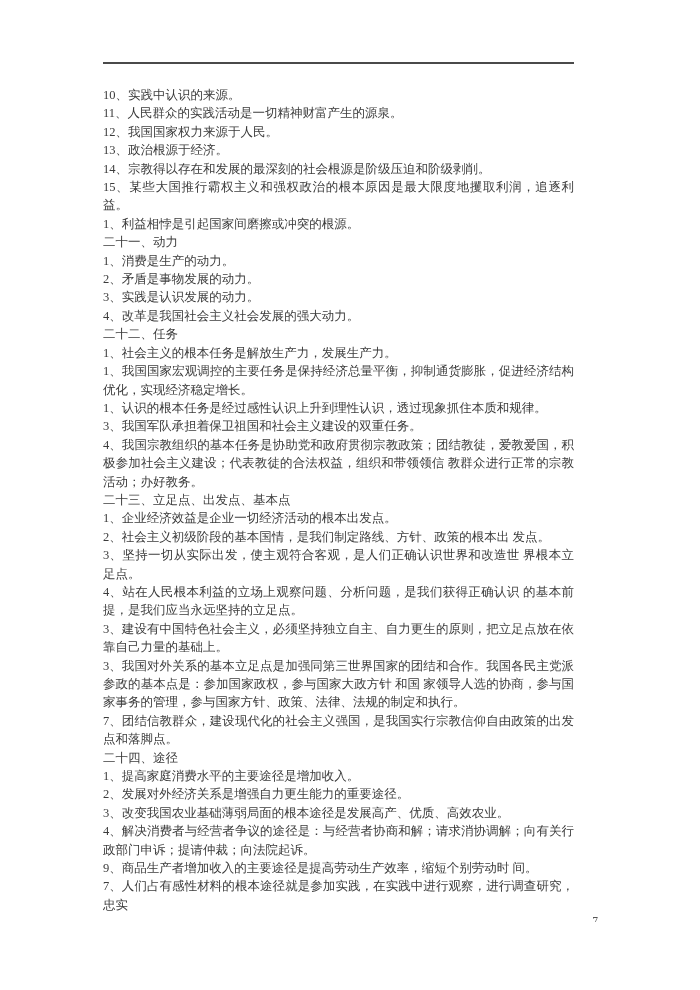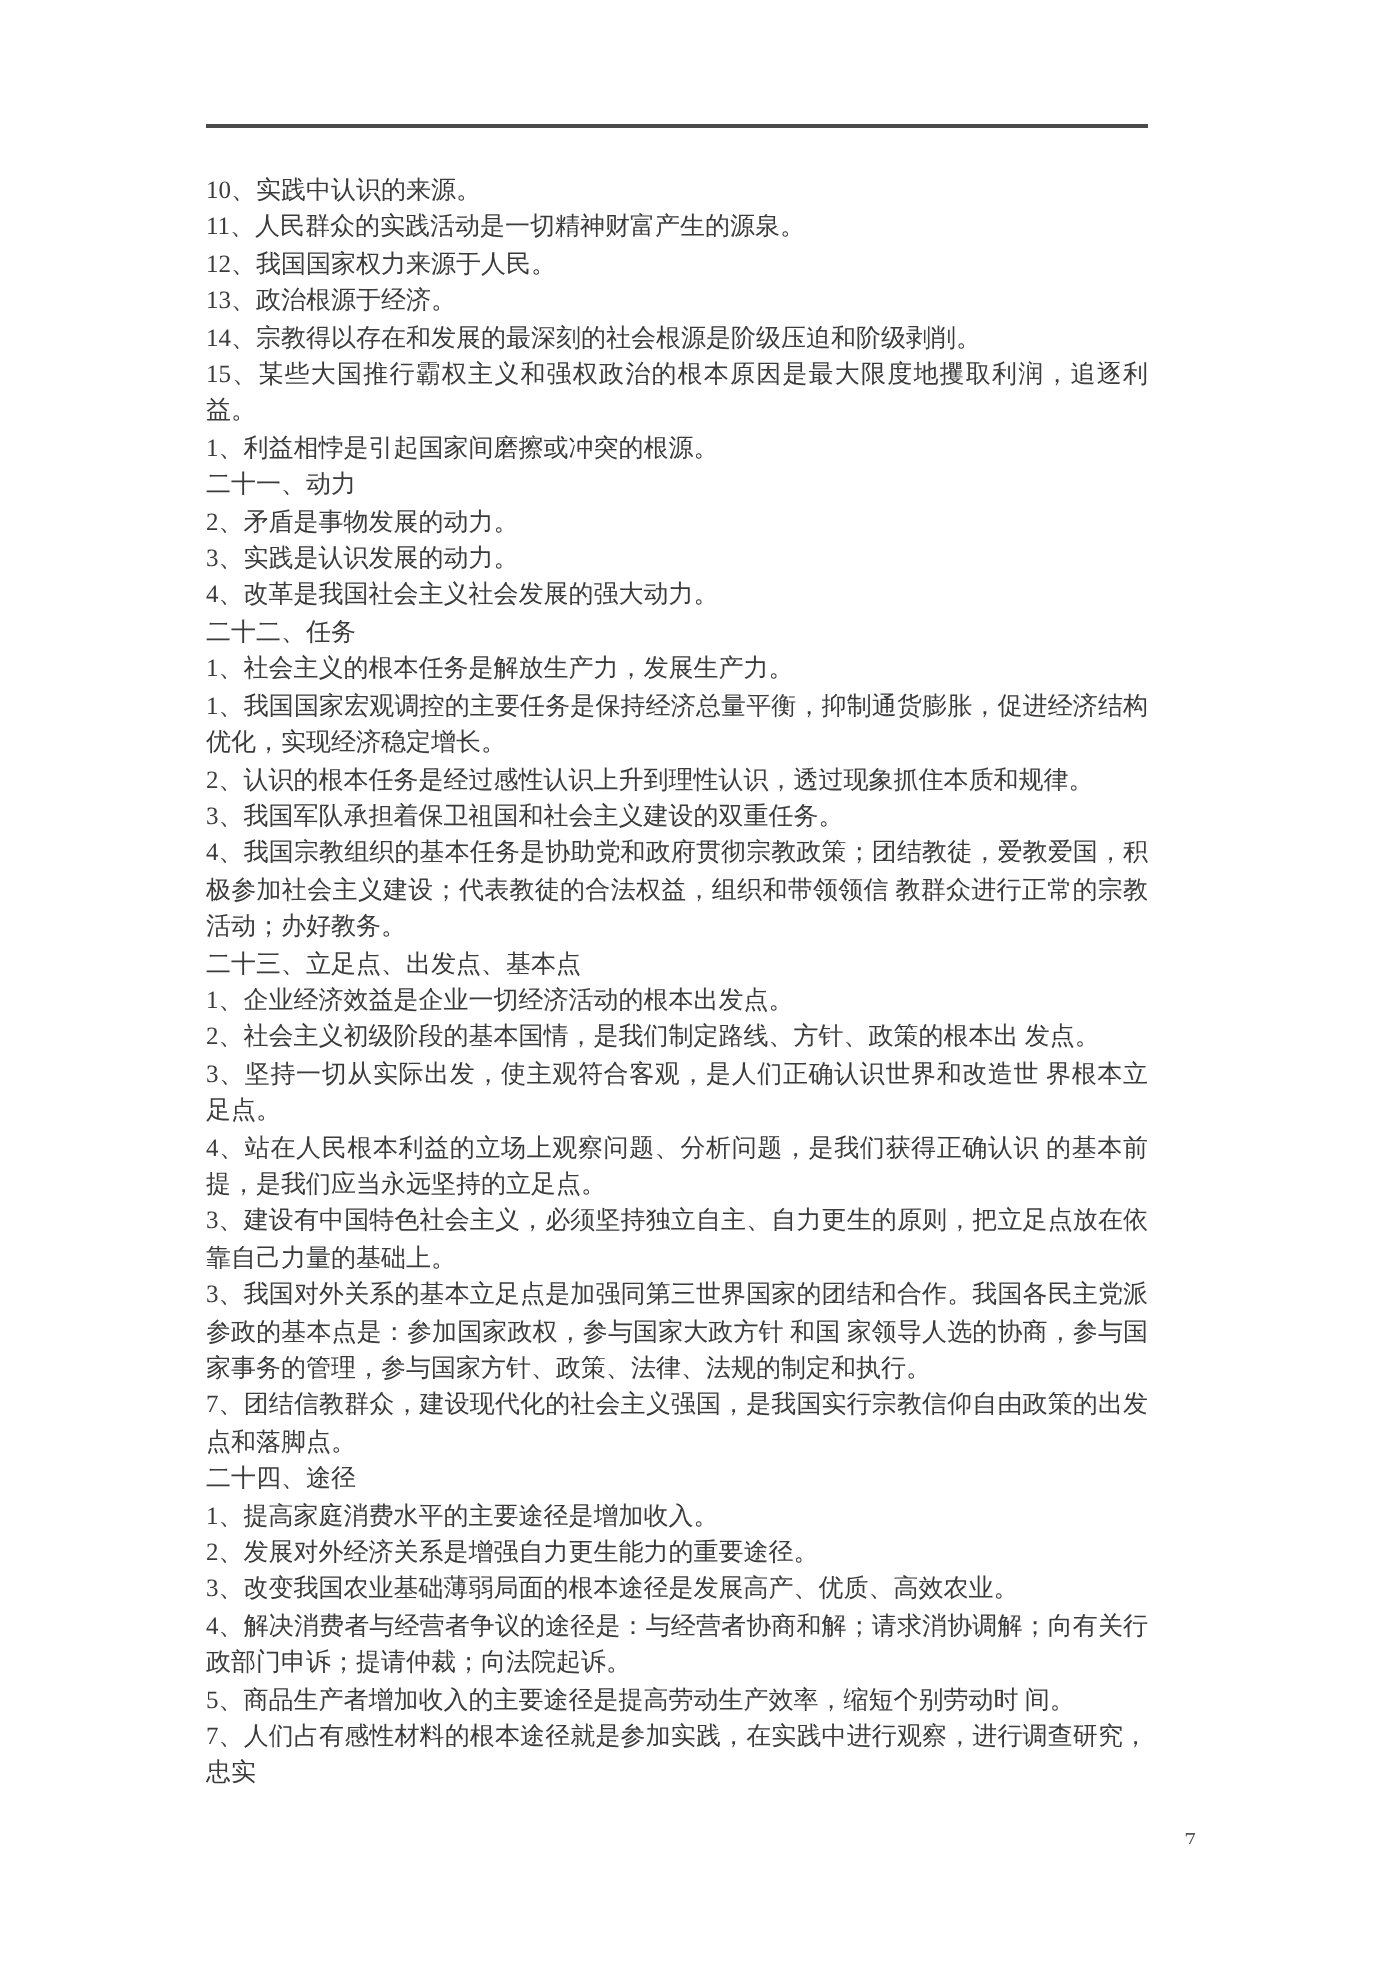--- a/index.html
+++ b/index.html
@@ -55,39 +55,40 @@
   <div class="header-rule"></div>
   <div class="doc-body">
       <p>10、实践中认识的来源。</p>
       <p>11、人民群众的实践活动是一切精神财富产生的源泉。</p>
       <p>12、我国国家权力来源于人民。</p>
       <p>13、政治根源于经济。</p>
       <p>14、宗教得以存在和发展的最深刻的社会根源是阶级压迫和阶级剥削。</p>
       <p>15、某些大国推行霸权主义和强权政治的根本原因是最大限度地攫取利润，追逐利益。</p>
       <p>1、利益相悖是引起国家间磨擦或冲突的根源。</p>
       <p>二十一、动力</p>
+      <p>1、消费是生产的动力。</p>
       <p>2、矛盾是事物发展的动力。</p>
       <p>3、实践是认识发展的动力。</p>
       <p>4、改革是我国社会主义社会发展的强大动力。</p>
       <p>二十二、任务</p>
       <p>1、社会主义的根本任务是解放生产力，发展生产力。</p>
       <p>1、我国国家宏观调控的主要任务是保持经济总量平衡，抑制通货膨胀，促进经济结构优化，实现经济稳定增长。</p>
-      <p>2、认识的根本任务是经过感性认识上升到理性认识，透过现象抓住本质和规律。</p>
+      <p>1、认识的根本任务是经过感性认识上升到理性认识，透过现象抓住本质和规律。</p>
       <p>3、我国军队承担着保卫祖国和社会主义建设的双重任务。</p>
       <p>4、我国宗教组织的基本任务是协助党和政府贯彻宗教政策；团结教徒，爱教爱国，积极参加社会主义建设；代表教徒的合法权益，组织和带领领信 教群众进行正常的宗教活动；办好教务。</p>
       <p>二十三、立足点、出发点、基本点</p>
       <p>1、企业经济效益是企业一切经济活动的根本出发点。</p>
       <p>2、社会主义初级阶段的基本国情，是我们制定路线、方针、政策的根本出 发点。</p>
       <p>3、坚持一切从实际出发，使主观符合客观，是人们正确认识世界和改造世 界根本立足点。</p>
       <p>4、站在人民根本利益的立场上观察问题、分析问题，是我们获得正确认识 的基本前提，是我们应当永远坚持的立足点。</p>
       <p>3、建设有中国特色社会主义，必须坚持独立自主、自力更生的原则，把立足点放在依靠自己力量的基础上。</p>
       <p>3、我国对外关系的基本立足点是加强同第三世界国家的团结和合作。我国各民主党派参政的基本点是：参加国家政权，参与国家大政方针 和国 家领导人选的协商，参与国家事务的管理，参与国家方针、政策、法律、法规的制定和执行。</p>
       <p>7、团结信教群众，建设现代化的社会主义强国，是我国实行宗教信仰自由政策的出发点和落脚点。</p>
       <p>二十四、途径</p>
       <p>1、提高家庭消费水平的主要途径是增加收入。</p>
       <p>2、发展对外经济关系是增强自力更生能力的重要途径。</p>
       <p>3、改变我国农业基础薄弱局面的根本途径是发展高产、优质、高效农业。</p>
       <p>4、解决消费者与经营者争议的途径是：与经营者协商和解；请求消协调解；向有关行政部门申诉；提请仲裁；向法院起诉。</p>
-      <p>5、商品生产者增加收入的主要途径是提高劳动生产效率，缩短个别劳动时 间。</p>
+      <p>9、商品生产者增加收入的主要途径是提高劳动生产效率，缩短个别劳动时 间。</p>
       <p>7、人们占有感性材料的根本途径就是参加实践，在实践中进行观察，进行调查研究，忠实</p>
     </div>
   <div class="page-number">7</div>
 </div>
 
 </body></html>

